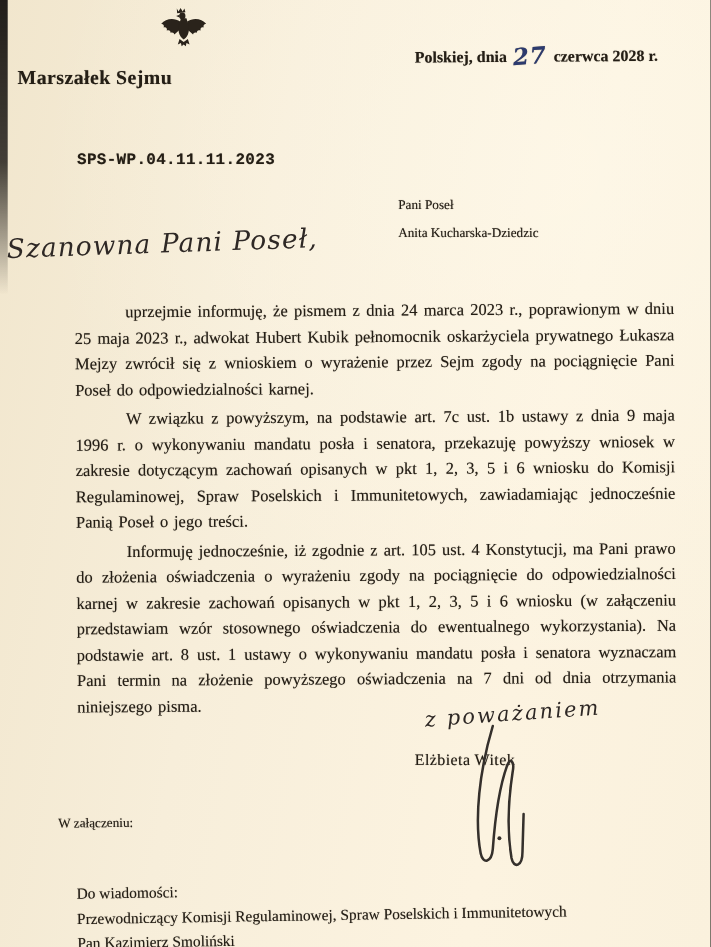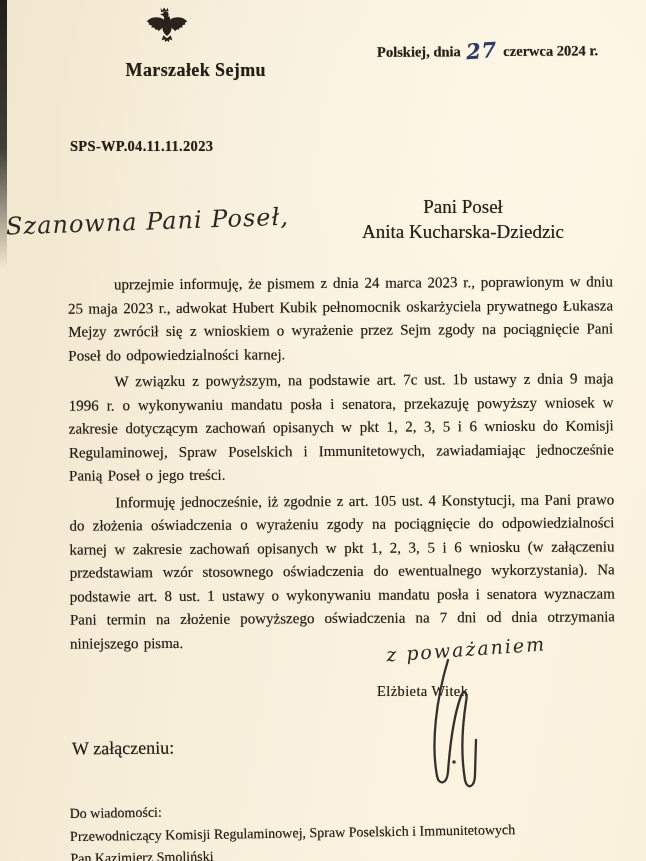--- a/index.html
+++ b/index.html
@@ -18,44 +18,44 @@
   .scan-edge{
     position:absolute;left:0;top:0;width:7px;height:268px;
     background:linear-gradient(180deg,rgba(22,19,16,0.95) 0%,rgba(22,19,16,0.8) 55%,rgba(22,19,16,0) 100%);
     filter:blur(0.4px);
   }
   .printed{ text-shadow:0 0 0.7px rgba(36,30,21,0.55); }
   
   .emblem{position:absolute;left:145px;top:4px;width:44px;height:47px;filter:blur(0.25px);}
   .office{
     position:absolute;left:16px;top:56px;width:250px;
-    text-align:right;font-weight:bold;font-size:18px;line-height:29px;
+    text-align:left;font-weight:bold;font-size:18px;line-height:29px;
     letter-spacing:0.4px;
   }
   .refnum{
     position:absolute;left:70px;top:138px;
-    font-weight:bold;font-size:14.5px;letter-spacing:0.3px;
+    font-weight:bold;font-size:14.5px;letter-spacing:0.3px;font-family:Liberation Mono, monospace;
   }
   .dateline{
     position:absolute;left:377px;top:36px;width:240px;
     font-size:14.5px;font-weight:600;white-space:nowrap;
     transform:rotate(-0.4deg);
   }
   .hand{
     font-family:"DejaVu Serif", serif;font-style:italic;
     color:#2e2825;
   }
   .day-hand{
     display:inline-block;font-size:21px;font-weight:bold;
     color:#2c3a6e;transform:rotate(-4deg) translateY(2px);
     margin:0 2px;letter-spacing:1px;
   }
   .addressee{
-    position:absolute;left:362px;top:194px;
-    font-size:19px;line-height:25px;text-align:center;
+    position:absolute;left:362px;top:174px;
+    font-size:12px;line-height:25px;
   }
   .greeting{
     position:absolute;left:6px;top:208px;width:260px;
     font-size:24px;letter-spacing:1px;
     transform:rotate(-2deg);white-space:nowrap;
   }
   .body-text{
     position:absolute;left:69px;top:272px;width:545px;
     font-size:15px;line-height:23.5px;text-align:justify;
     word-spacing:1.5px;
@@ -66,22 +66,22 @@
     position:absolute;left:386px;top:638px;
     font-size:19px;letter-spacing:2px;
     transform:rotate(-4deg);white-space:nowrap;
   }
   .signer{
     position:absolute;left:377px;top:683px;
     font-size:14.5px;letter-spacing:0.4px;
   }
   .signature-svg{position:absolute;left:418px;top:652px;width:72px;height:142px;}
   .attachments{
-    position:absolute;left:72px;top:736px;
-    font-size:18px;line-height:25px;
+    position:absolute;left:53px;top:736px;
+    font-size:12px;line-height:25px;
     transform:rotate(-0.5deg);
   }
   .cc{
     position:absolute;left:70px;top:799px;width:520px;
     font-size:14px;line-height:22.5px;
     transform:rotate(-0.9deg);
   }
 </style>
 </head>
 <body>
@@ -105,21 +105,21 @@
 
   <div class="office printed">
     <div>Marszałek Sejmu</div>
   </div>
 
   <div class="refnum printed">SPS-WP.04.11.11.2023</div>
 
   <div class="dateline printed">
     <span>Polskiej, dnia</span>
     <span class="hand day-hand">27</span>
-    <span>czerwca 2024 r.</span>
+    <span>czerwca 2028 r.</span>
   </div>
 
   <div class="addressee printed">
     <div>Pani Poseł</div>
     <div>Anita Kucharska-Dziedzic</div>
   </div>
 
   <div class="greeting hand">Szanowna Pani Poseł,</div>
 
   <div class="body-text printed">

